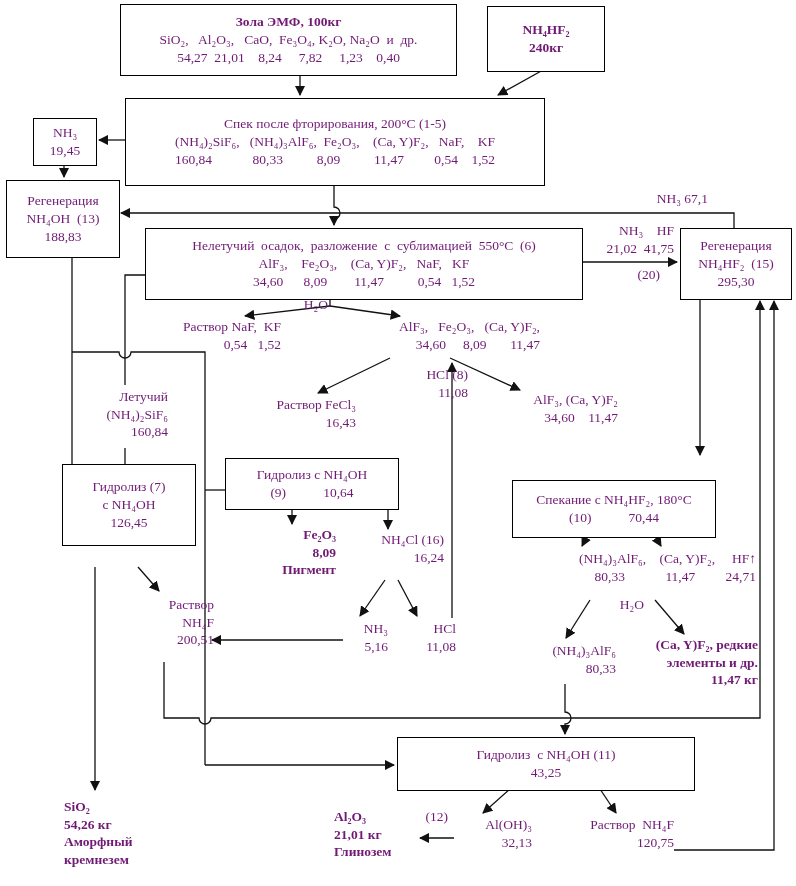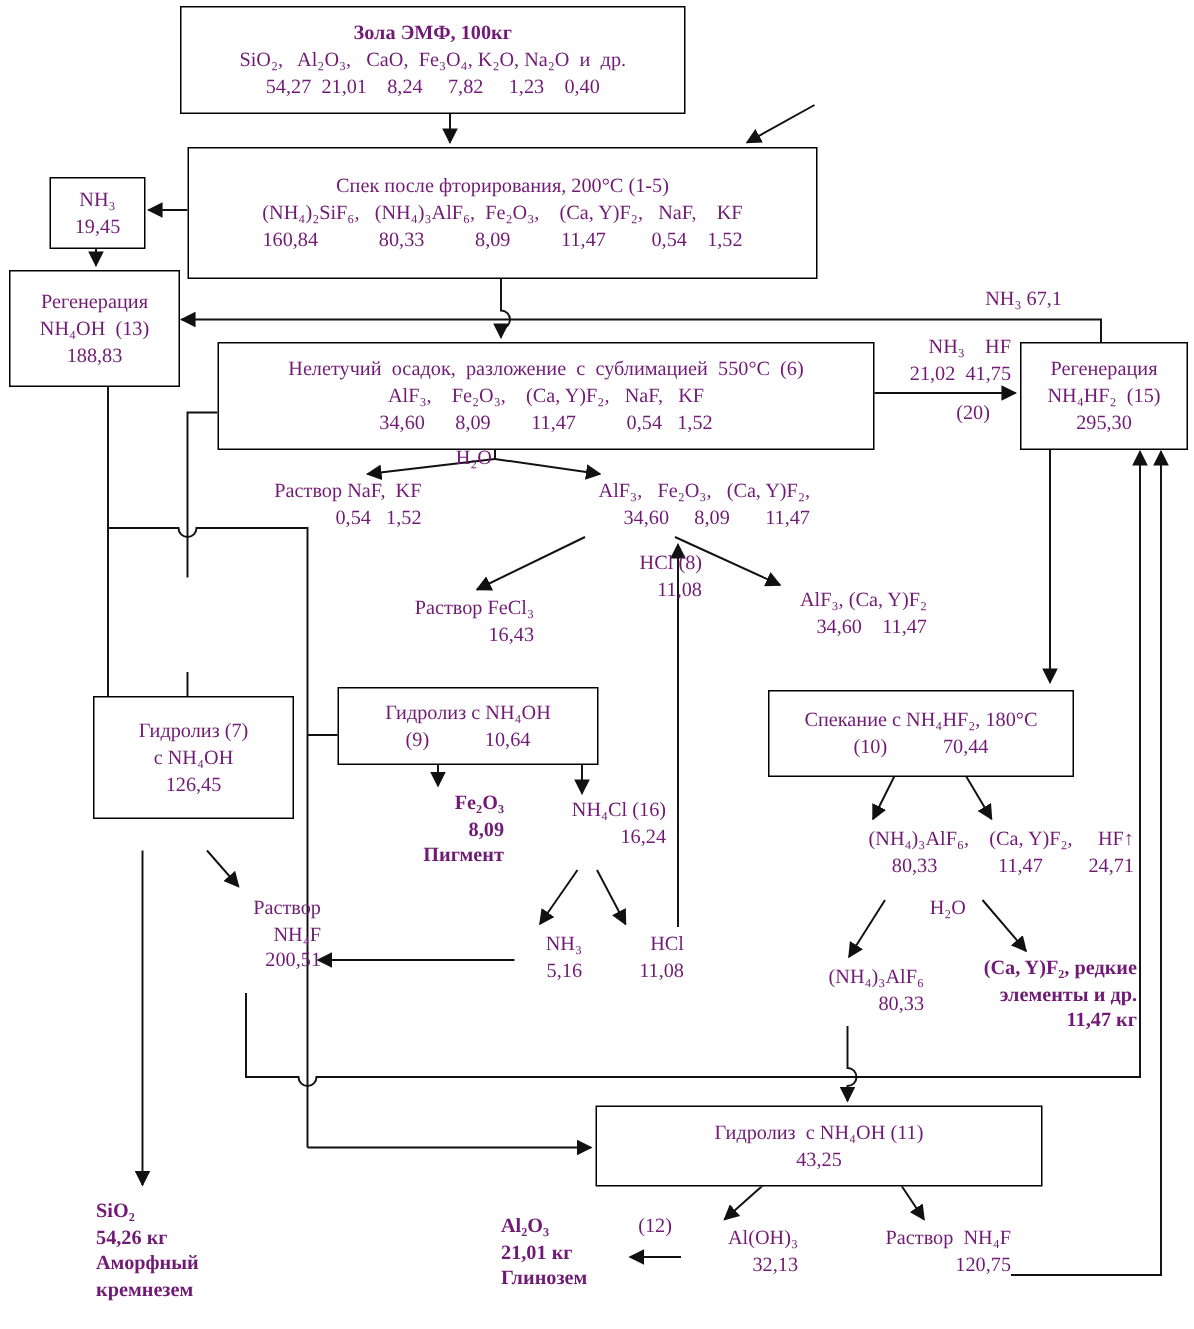--- a/index.html
+++ b/index.html
@@ -65,20 +65,24 @@
       <path d="M700,298 L700,455" marker-end="url(#ah)"></path>
     </g>
   </svg>
 
   <div class="box" style="left:120px;top:4px;width:335px;height:70px">
     <div class="ln bold">Зола ЭМФ, 100кг</div>
     <div class="ln">SiO₂,   Al₂O₃,   CaO,  Fe₃O₄, K₂O, Na₂O  и  др.</div>
     <div class="ln">54,27  21,01    8,24     7,82     1,23    0,40</div>
   </div>
 
+  <div class="box" style="left:487px;top:6px;width:116px;height:64px">
+    <div class="ln bold">NH₄HF₂</div>
+    <div class="ln bold">240кг</div>
+  </div>
 
   <div class="box" style="left:125px;top:98px;width:418px;height:86px">
     <div class="ln">Спек после фторирования, 200°С (1-5)</div>
     <div class="ln">(NH₄)₂SiF₆,   (NH₄)₃AlF₆,  Fe₂O₃,    (Ca, Y)F₂,   NaF,    KF</div>
     <div class="ln">160,84            80,33          8,09          11,47         0,54    1,52</div>
   </div>
 
   <div class="box" style="left:33px;top:118px;width:62px;height:46px">
     <div class="ln">NH₃</div>
     <div class="ln">19,45</div>
@@ -100,21 +104,21 @@
     <div class="ln">Регенерация</div>
     <div class="ln">NH₄HF₂  (15)</div>
     <div class="ln">295,30</div>
   </div>
 
   <div class="box" style="left:225px;top:458px;width:172px;height:50px">
     <div class="ln">Гидролиз с NH₄OH</div>
     <div class="ln">(9)           10,64</div>
   </div>
 
-  <div class="box" style="left:512px;top:460px;width:202px;height:56px">
+  <div class="box" style="left:512px;top:480px;width:202px;height:56px">
     <div class="ln">Спекание с NH₄HF₂, 180°С</div>
     <div class="ln">(10)           70,44</div>
   </div>
 
   <div class="box" style="left:62px;top:464px;width:132px;height:80px">
     <div class="ln">Гидролиз (7)</div>
     <div class="ln">с NH₄OH</div>
     <div class="ln">126,45</div>
   </div>
 
@@ -141,20 +145,25 @@
   <div class="lbl" style="left:350px;top:318px;width:190px">
     <div class="ln">AlF₃,   Fe₂O₃,   (Ca, Y)F₂,</div>
     <div class="ln">34,60     8,09       11,47</div>
   </div>
 
   <div class="lbl" style="left:404px;top:366px;width:64px">
     <div class="ln">HCl (8)</div>
     <div class="ln">11,08</div>
   </div>
 
+  <div class="lbl" style="left:84px;top:388px;width:84px">
+    <div class="ln">Летучий</div>
+    <div class="ln">(NH₄)₂SiF₆</div>
+    <div class="ln">160,84</div>
+  </div>
 
   <div class="lbl" style="left:248px;top:396px;width:108px">
     <div class="ln">Раствор FeCl₃</div>
     <div class="ln">16,43</div>
   </div>
 
   <div class="lbl" style="left:498px;top:391px;width:120px">
     <div class="ln">AlF₃, (Ca, Y)F₂</div>
     <div class="ln">34,60    11,47</div>
   </div>

